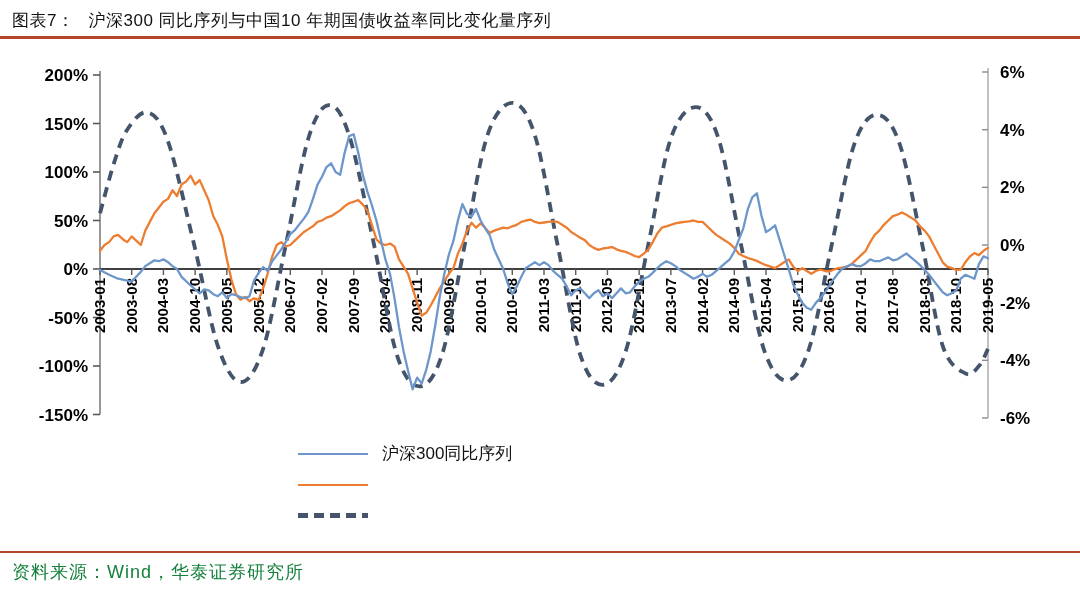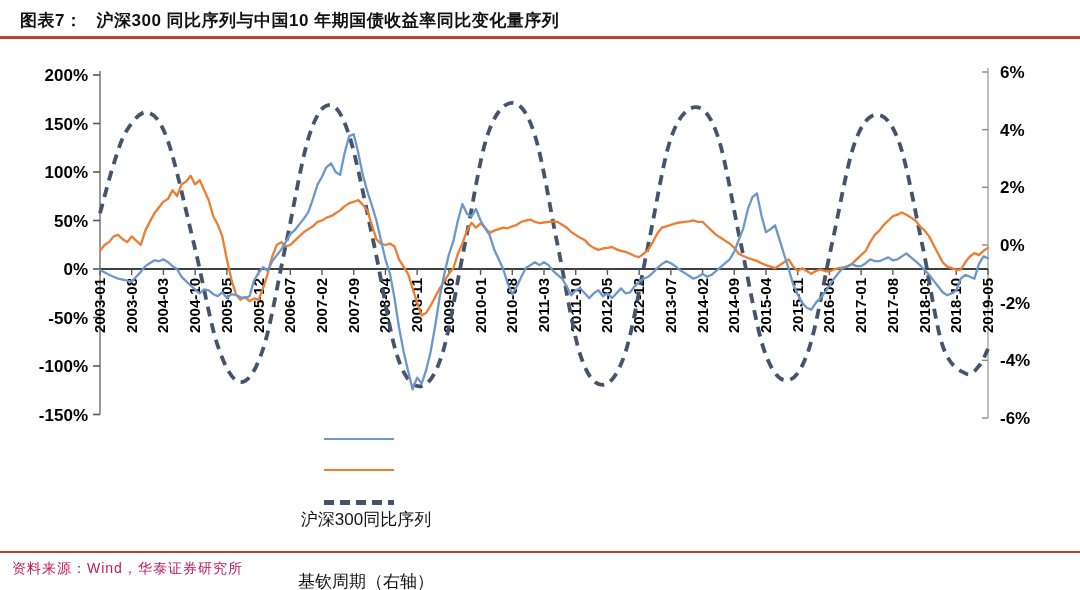--- a/index.html
+++ b/index.html
@@ -1,33 +1,33 @@
 <!DOCTYPE html>
 <html style="--csi: #6D96CB; --bond: #ED7D31; --kitchin: #44546A; --rule: #B5442C;"><head>
 <meta charset="utf-8">
 <style>
   html,body{margin:0;padding:0;background:#ffffff;width:1080px;height:590px;overflow:hidden;
     font-family:"Liberation Sans","DejaVu Sans",sans-serif;}
   #stage{position:relative;width:1080px;height:590px;background:#fff;}
-  #title-bar{position:absolute;left:20px;top:9px;font-size:17px;font-weight:bold;color:#111;
+  #title-bar{position:absolute;left:12px;top:9px;font-size:17px;font-weight:normal;color:#111;
     letter-spacing:0.5px;white-space:nowrap;}
   #title-bar .prefix{margin-right:14px;}
   #title-rule{position:absolute;left:0;top:36px;width:1080px;height:3px;background:var(--rule);}
   #chart-svg{position:absolute;left:0;top:40px;}
   #legend{position:absolute;left:298px;top:438px;}
-  .legend-row{display:flex;align-items:center;height:31px;flex-direction:column;}
+  .legend-row{display:flex;align-items:center;height:31px;}
   .legend-sample{width:70px;margin-right:14px;flex:0 0 70px;}
   .sample-line{display:block;width:70px;height:0;border-top:2.6px solid #000;}
   .sample-line.blue{border-color:var(--csi);}
   .sample-line.orange{border-color:var(--bond);}
   .sample-dash{display:block;width:70px;height:5px;border:none;
     background:repeating-linear-gradient(90deg,var(--kitchin) 0 10px,transparent 10px 16px);}
   .legend-label{font-size:17px;color:#111;white-space:nowrap;}
   #footer-rule{position:absolute;left:0;top:551px;width:1080px;height:2px;background:var(--rule);}
-  #footer-text{position:absolute;left:12px;top:560px;font-size:14px;color:#be185d;letter-spacing:1px;}
+  #footer-text{position:absolute;left:12px;top:560px;font-size:18px;color:#15803d;letter-spacing:1px;}
 </style>
 </head>
 <body>
 
 <div id="stage">
 
   <div id="title-bar">
     <span class="prefix">图表7：</span><span>沪深300 同比序列与中国10 年期国债收益率同比变化量序列</span>
   </div>
   <div id="title-rule"></div>
@@ -138,20 +138,19 @@
     </div>
     <div class="legend-row">
       <span class="legend-sample">
           <span class="sample-line orange"></span>
         </span>
     </div>
     <div class="legend-row">
       <span class="legend-sample">
           <span class="sample-dash"></span>
         </span>
-      <span class="legend-label">基钦周期（右轴）</span>
     </div>
   </div>
 
   <div id="footer-rule"></div>
   <div id="footer-text">资料来源：Wind，华泰证券研究所</div>
 
 </div>
 
 </body></html>

